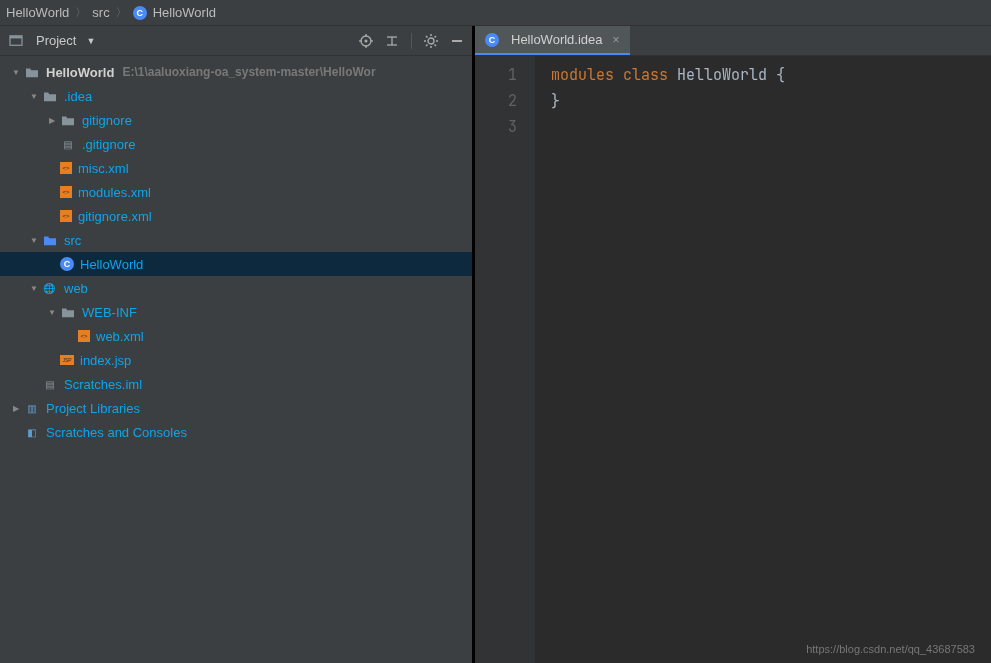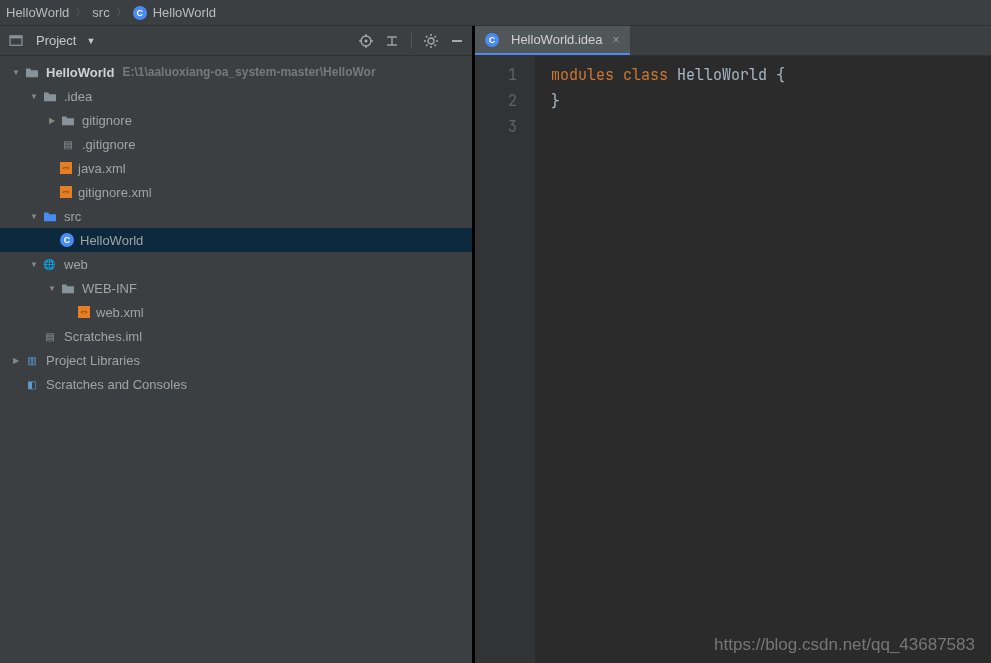--- a/index.html
+++ b/index.html
@@ -135,21 +135,21 @@
     .jsp-icon {
       background: #e67e22;
       width: 14px;
       height: 10px;
       color: #2b2b2b;
       font-size: 5px;
     }
     .iml-icon { color: #87939a; }
     .lib-icon { color: #5e9dd1; }
     .scratch-icon { color: #5e9dd1; }
-    .tree-label { color: #a3a3a3; }
+    .tree-label { color: #0ea5e9; }
     .tree-label.bold { font-weight: bold; color: #d0d0d0; }
     .tree-hint { color: #787878; margin-left: 8px; font-size: 12px; font-weight: bold; }
     .indent-0 { padding-left: 10px; }
     .indent-1 { padding-left: 28px; }
     .indent-2 { padding-left: 46px; }
     .indent-3 { padding-left: 64px; }
 
     .editor {
       flex: 1;
       display: flex;
@@ -199,21 +199,21 @@
       line-height: 26px;
     }
     .kw { color: #cc7832; }
     .cls { color: #a9b7c6; }
     .plain { color: #a9b7c6; }
     .watermark {
       position: absolute;
       bottom: 8px;
       right: 16px;
       color: #777;
-      font-size: 17px;
+      font-size: 11px;
       font-family: "Segoe UI", Arial, sans-serif;
     }
     svg.folder { width: 14px; height: 12px; }
   </style>
 </head>
 <body>
 
 <div class="breadcrumb">
   <span class="breadcrumb-item">
     <span>HelloWorld</span>
@@ -315,21 +315,26 @@
         <span class="tree-label">gitignore</span>
       </div>
       <div class="tree-row indent-2">
         <span class="arrow empty">▶</span>
         <span class="tree-icon" style="color:#87939a">▤</span>
         <span class="tree-label">.gitignore</span>
       </div>
       <div class="tree-row indent-2">
         <span class="arrow empty">▶</span>
         <span class="tree-icon xml-icon">&lt;&gt;</span>
-        <span class="tree-label">java.xml</span>
+        <span class="tree-label">misc.xml</span>
+      </div>
+      <div class="tree-row indent-2">
+        <span class="arrow empty">▶</span>
+        <span class="tree-icon xml-icon">&lt;&gt;</span>
+        <span class="tree-label">modules.xml</span>
       </div>
       <div class="tree-row indent-2">
         <span class="arrow empty">▶</span>
         <span class="tree-icon xml-icon">&lt;&gt;</span>
         <span class="tree-label">gitignore.xml</span>
       </div>
       <div class="tree-row indent-1">
         <span class="arrow">▼</span>
         <span class="tree-icon src-folder">
             <svg class="folder" viewBox="0 0 16 14">
@@ -354,20 +359,25 @@
             <svg class="folder" viewBox="0 0 16 14">
               <path d="M1 3h5l1 2h8v8H1z"></path>
             </svg>
           </span>
         <span class="tree-label">WEB-INF</span>
       </div>
       <div class="tree-row indent-3">
         <span class="arrow empty">▶</span>
         <span class="tree-icon xml-icon">&lt;&gt;</span>
         <span class="tree-label">web.xml</span>
+      </div>
+      <div class="tree-row indent-2">
+        <span class="arrow empty">▶</span>
+        <span class="tree-icon jsp-icon">JSP</span>
+        <span class="tree-label">index.jsp</span>
       </div>
       <div class="tree-row indent-1">
         <span class="arrow empty">▶</span>
         <span class="tree-icon iml-icon">▤</span>
         <span class="tree-label">Scratches.iml</span>
       </div>
       <div class="tree-row indent-0">
         <span class="arrow">▶</span>
         <span class="tree-icon lib-icon">▥</span>
         <span class="tree-label">Project Libraries</span>

